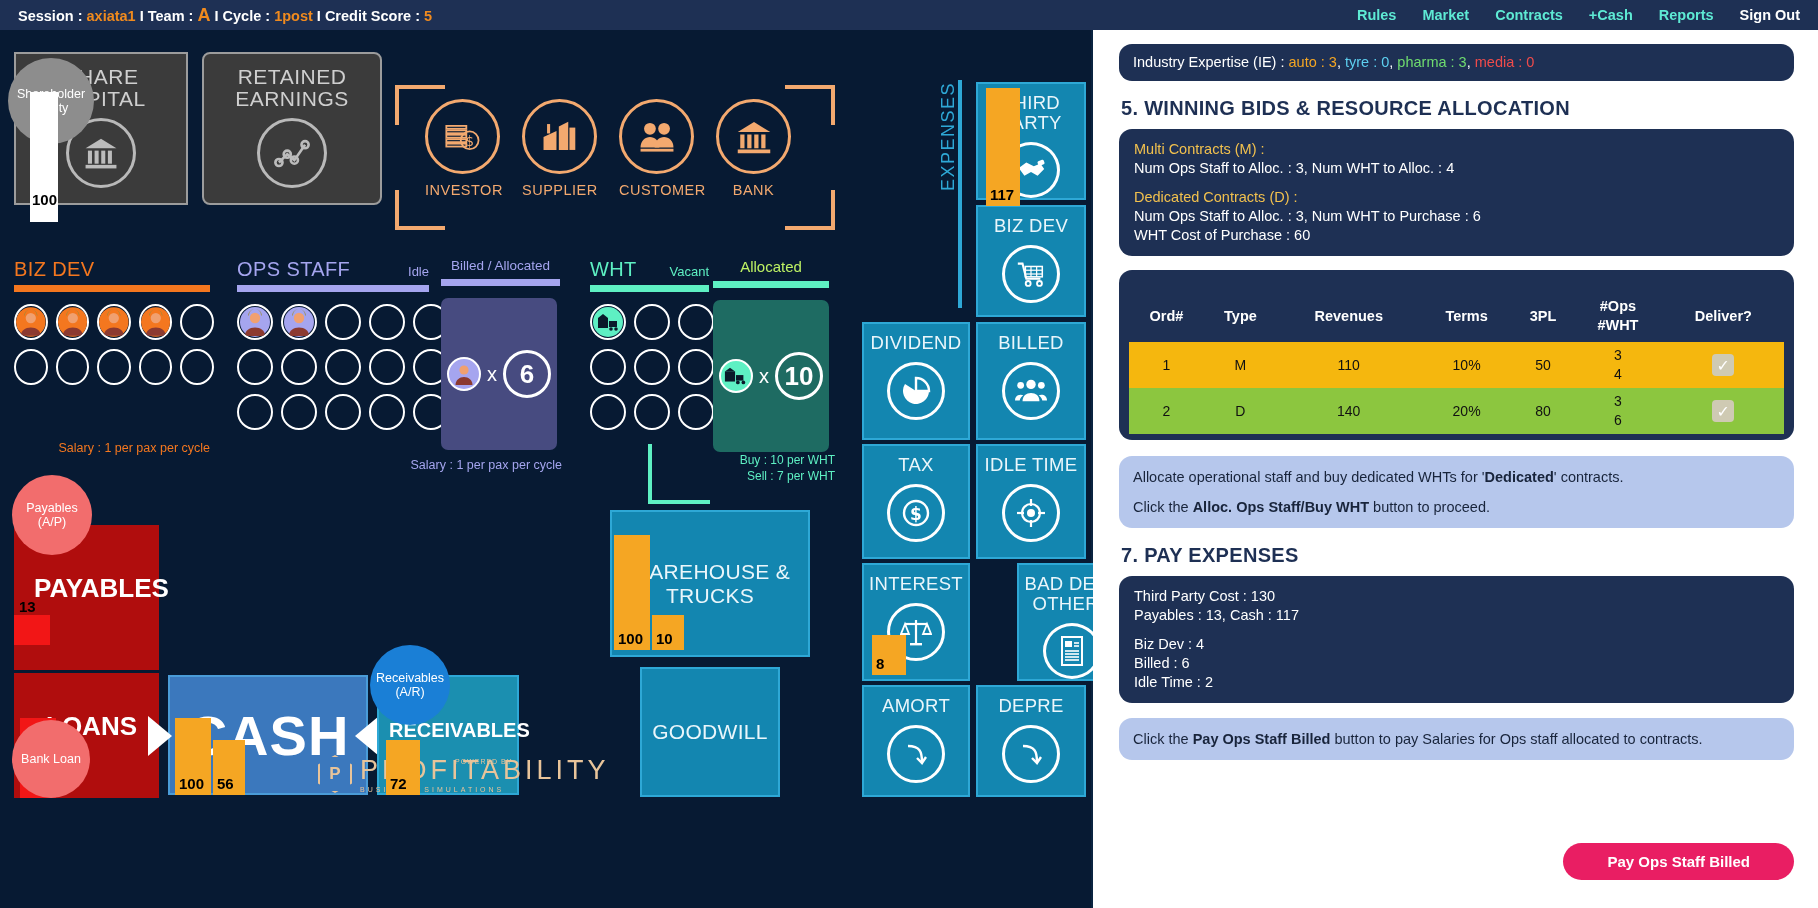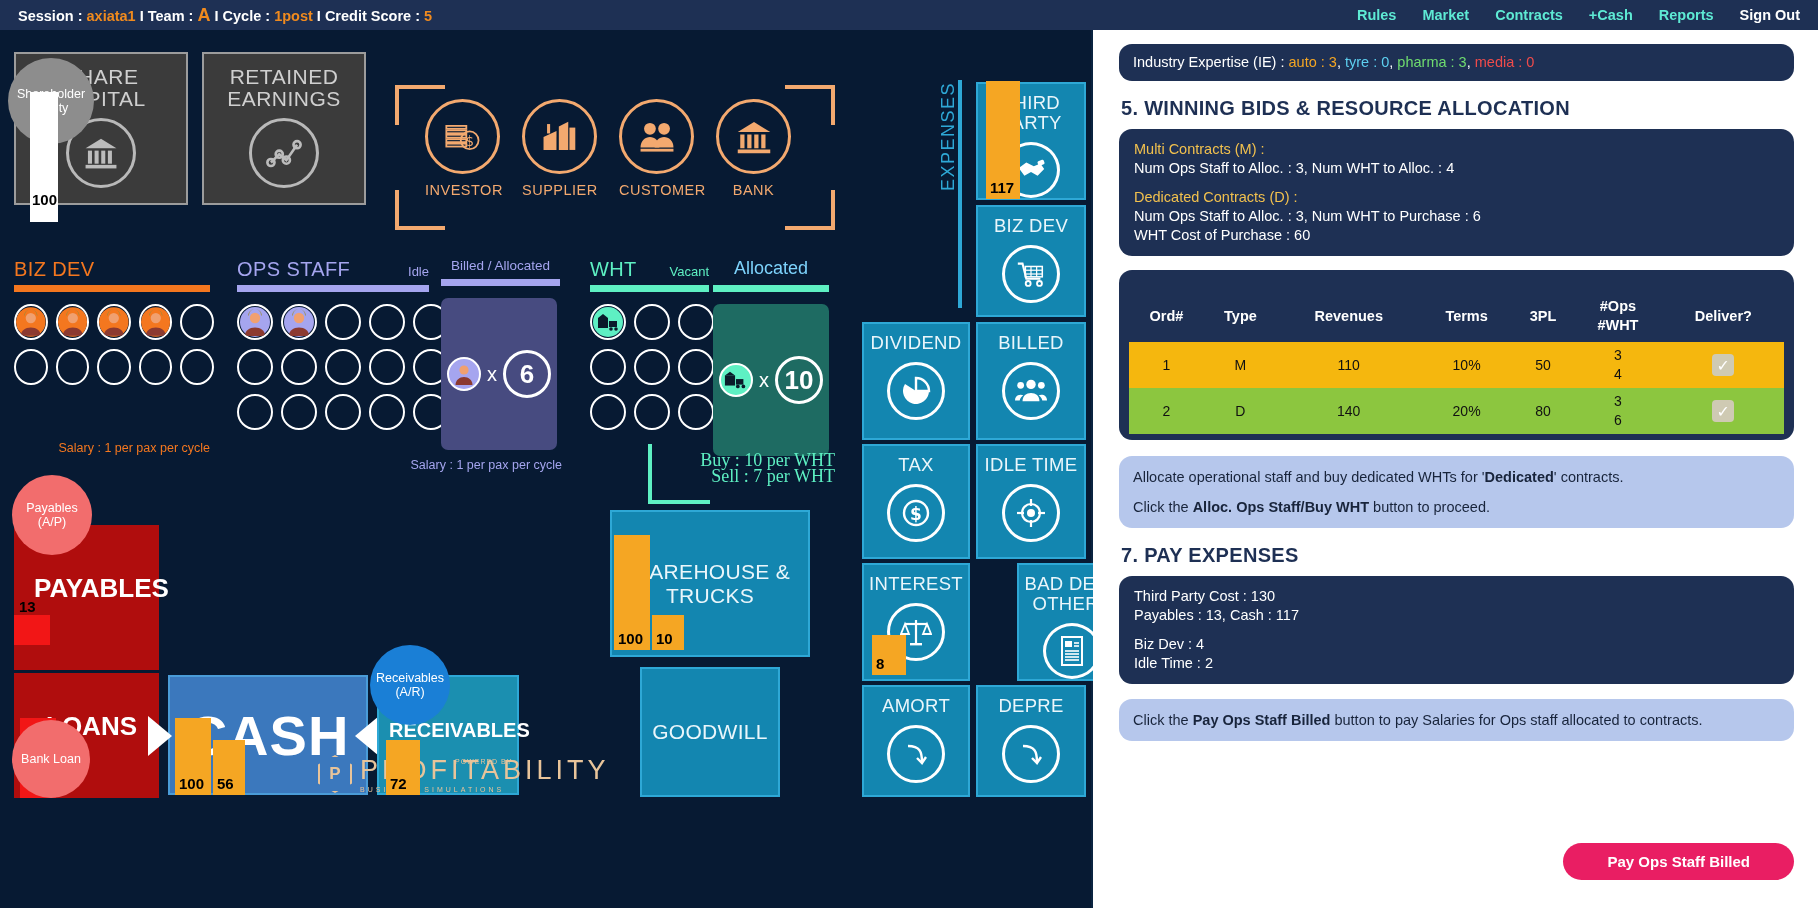--- a/index.html
+++ b/index.html
@@ -141,21 +141,21 @@
             <svg width="38" height="38" viewBox="0 0 32 32">
               <path d="M16 4 L29 12 H3z" fill="#bcbcbc"></path>
               <rect x="5" y="14" width="3.4" height="11" fill="#bcbcbc"></rect>
               <rect x="10.6" y="14" width="3.4" height="11" fill="#bcbcbc"></rect>
               <rect x="16.2" y="14" width="3.4" height="11" fill="#bcbcbc"></rect>
               <rect x="21.8" y="14" width="3.4" height="11" fill="#bcbcbc"></rect>
               <rect x="3" y="26" width="26" height="3" fill="#bcbcbc"></rect>
             </svg>
           </div>
         </div>
-        <div class="eqbox" style="width: 164px;">
+        <div class="eqbox" style="width: 180px; border-radius: 8px;">
           <div class="ttl">RETAINED<br>EARNINGS</div>
     <div class="ic">
             <svg width="38" height="38" viewBox="0 0 32 32">
               <polyline points="5,24 12,17 18,22 27,9" fill="none" stroke="#bcbcbc" stroke-width="2.2"></polyline>
               <circle cx="5" cy="24" r="3" fill="none" stroke="#bcbcbc" stroke-width="2.2"></circle>
               <circle cx="12" cy="17" r="3" fill="none" stroke="#bcbcbc" stroke-width="2.2"></circle>
               <circle cx="18" cy="22" r="3" fill="none" stroke="#bcbcbc" stroke-width="2.2"></circle>
               <circle cx="27" cy="9" r="3" fill="none" stroke="#bcbcbc" stroke-width="2.2"></circle>
             </svg>
           </div>
@@ -376,58 +376,58 @@
           </div>
           <div class="circ-row">
             <div class="pcirc"></div>
             <div class="pcirc"></div>
             <div class="pcirc"></div>
           </div>
         </div>
   </div>
   <div class="resgrp" style="left:713px;top:228px;width:120px;">
     <div class="reshdr" style="justify-content:center;width:116px;">
-      <span style="color:#7dd3fc;font-size:18px;margin-bottom:2px;">Allocated</span>
+      <span style="color:#bef264;font-size:15px;margin-bottom:2px;">Allocated</span>
     </div>
     <div class="resbar" style="background:#5ef0c3;width:116px;"></div>
     <div class="allocbox" style="background:#1e6b62;height:152px;margin-top:12px;">
       <div class="pcirc" style="background:#5ef0c3;border-color:#fff;width:34px;height:34px;">
         <svg width="24" height="20" viewBox="0 0 26 20">
               <rect x="1" y="5" width="11" height="11" fill="#0a1a2a"></rect>
               <path d="M1 5 L6.5 1 L12 5z" fill="#0a1a2a"></path>
               <rect x="13" y="9" width="8" height="6" fill="#0a1a2a"></rect>
               <circle cx="15" cy="17" r="2" fill="#0a1a2a"></circle>
               <circle cx="21" cy="17" r="2" fill="#0a1a2a"></circle>
             </svg>
       </div>
       <span class="x">x</span>
       <div class="num">10</div>
     </div>
   </div>
-  <div style="position:absolute;left:660px;top:422px;width:175px;text-align:right;color:#5ef0c3;font-size:18px;line-height:16px;font-family:Liberation Serif, serif;">
+  <div style="position:absolute;left:660px;top:422px;width:175px;text-align:right;color:#5ef0c3;font-size:12px;line-height:16px;">
     <div>Buy : 10 per WHT</div>
     <div>Sell : 7 per WHT</div>
   </div>
   <div style="position:absolute;left:648px;top:414px;width:4px;height:60px;background:#5ef0c3;"></div>
   <div style="position:absolute;left:648px;top:470px;width:62px;height:4px;background:#5ef0c3;"></div>
 
   <div id="expLbl">EXPENSES</div>
   <div id="expLine"></div>
 
   <div id="tiles">
         <div class="tile" style="left: 976px; top: 52px; width: 110px; height: 118px;">
           <div class="tn">THIRD<br>PARTY</div>
     <div class="tic">
             <svg width="32" height="32" viewBox="0 0 34 32">
               <path d="M4 14 L12 8 L20 12 L27 9 L31 15 L24 22 L17 18 L10 22 L4 14z" fill="#fff"></path>
               <rect x="24" y="6" width="7" height="5" rx="1.4" transform="rotate(-22 27 8)" fill="#fff"></rect>
             </svg>
           </div>
         </div>
-        <div class="obar" style="left: 986px; top: 51px; width: 34px; height: 118px;">
+        <div class="obar" style="left: 986px; top: 58px; width: 34px; height: 118px;">
           <span>117</span>
         </div>
         <div class="tile" style="left: 976px; top: 175px; width: 110px; height: 112px;">
           <div class="tn">BIZ DEV</div>
     <div class="tic">
             <svg width="32" height="32" viewBox="0 0 34 32">
               <path d="M3 5 H8 L12 21 H27" fill="none" stroke="#fff" stroke-width="2.2"></path>
               <rect x="11" y="8" width="18" height="11" fill="none" stroke="#fff" stroke-width="1.6"></rect>
               <line x1="17" y1="8" x2="17" y2="19" stroke="#fff" stroke-width="1.3"></line>
               <line x1="23" y1="8" x2="23" y2="19" stroke="#fff" stroke-width="1.3"></line>
@@ -669,20 +669,21 @@
     </div>
   </div>
 
   <div class="sec-title">7. PAY EXPENSES</div>
 
   <div class="navy-box" style="padding:11px 15px;">
     <div>Third Party Cost : 130</div>
     <div>Payables : 13, Cash : 117</div>
     <div style="height:10px"></div>
     <div>Biz Dev : 4</div>
+    <div>Billed : 6</div>
     <div>Idle Time : 2</div>
   </div>
 
   <div class="blue-box" style="margin-top:15px;">
     <span>Click the </span><b>Pay Ops Staff Billed</b><span> button to pay Salaries for Ops staff allocated to contracts.</span>
   </div>
 
   <button id="payBtn">Pay Ops Staff Billed</button>
 </div>
 </div>

